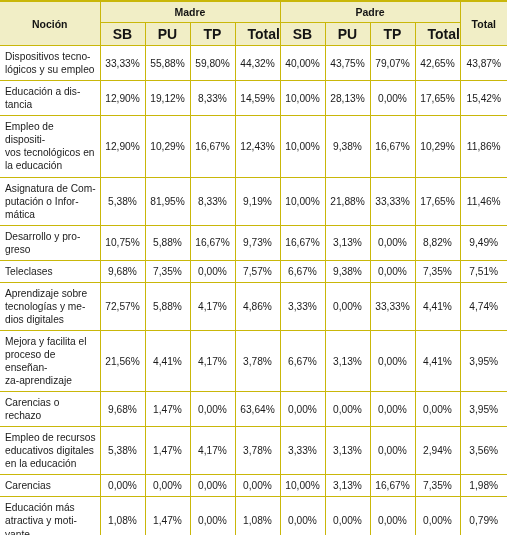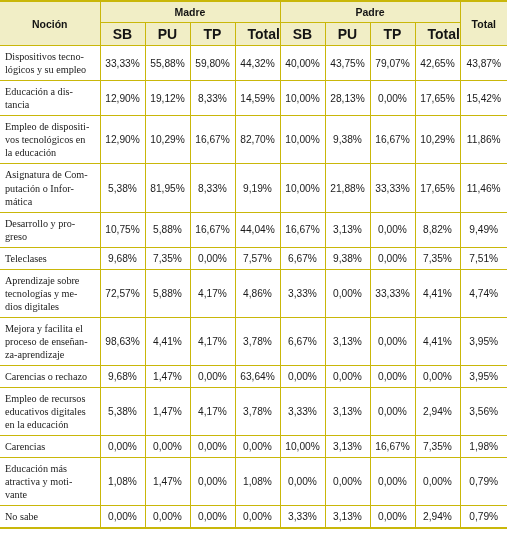--- a/index.html
+++ b/index.html
@@ -73,21 +73,20 @@
     vertical-align: middle;
     line-height: 1.28;
     background: #ffffff;
   }
   tbody td.label-cell {
     text-align: left;
     border-left: none;
     padding-left: 5px;
     padding-right: 3px;
     hyphens: manual;
-    font-family: Liberation Serif, serif;
   }
   tbody td.num-cell {
     text-align: center;
   }
   tbody td.last-col {
     border-right: none;
   }
   tbody tr:first-child td {
     border-top: 1px solid #c9b70a;
   }
@@ -153,21 +152,21 @@
           <td class="num-cell">28,13%</td>
           <td class="num-cell">0,00%</td>
           <td class="num-cell">17,65%</td>
           <td class="num-cell last-col">15,42%</td>
         </tr>
         <tr>
           <td class="label-cell">Empleo de dispositi-<br>vos tecnológicos en<br>la educación</td>
           <td class="num-cell">12,90%</td>
           <td class="num-cell">10,29%</td>
           <td class="num-cell">16,67%</td>
-          <td class="num-cell">82,70%</td>
+          <td class="num-cell">12,43%</td>
           <td class="num-cell">10,00%</td>
           <td class="num-cell">9,38%</td>
           <td class="num-cell">16,67%</td>
           <td class="num-cell">10,29%</td>
           <td class="num-cell last-col">11,86%</td>
         </tr>
         <tr>
           <td class="label-cell">Asignatura de Com-<br>putación o Infor-<br>mática</td>
           <td class="num-cell">5,38%</td>
           <td class="num-cell">81,95%</td>
@@ -177,21 +176,21 @@
           <td class="num-cell">21,88%</td>
           <td class="num-cell">33,33%</td>
           <td class="num-cell">17,65%</td>
           <td class="num-cell last-col">11,46%</td>
         </tr>
         <tr>
           <td class="label-cell">Desarrollo y pro-<br>greso</td>
           <td class="num-cell">10,75%</td>
           <td class="num-cell">5,88%</td>
           <td class="num-cell">16,67%</td>
-          <td class="num-cell">44,04%</td>
+          <td class="num-cell">9,73%</td>
           <td class="num-cell">16,67%</td>
           <td class="num-cell">3,13%</td>
           <td class="num-cell">0,00%</td>
           <td class="num-cell">8,82%</td>
           <td class="num-cell last-col">9,49%</td>
         </tr>
         <tr>
           <td class="label-cell">Teleclases</td>
           <td class="num-cell">9,68%</td>
           <td class="num-cell">7,35%</td>
@@ -210,21 +209,21 @@
           <td class="num-cell">4,17%</td>
           <td class="num-cell">4,86%</td>
           <td class="num-cell">3,33%</td>
           <td class="num-cell">0,00%</td>
           <td class="num-cell">33,33%</td>
           <td class="num-cell">4,41%</td>
           <td class="num-cell last-col">4,74%</td>
         </tr>
         <tr>
           <td class="label-cell">Mejora y facilita el<br>proceso de enseñan-<br>za-aprendizaje</td>
-          <td class="num-cell">98,63%</td>
+          <td class="num-cell">21,56%</td>
           <td class="num-cell">4,41%</td>
           <td class="num-cell">4,17%</td>
           <td class="num-cell">3,78%</td>
           <td class="num-cell">6,67%</td>
           <td class="num-cell">3,13%</td>
           <td class="num-cell">0,00%</td>
           <td class="num-cell">4,41%</td>
           <td class="num-cell last-col">3,95%</td>
         </tr>
         <tr>

